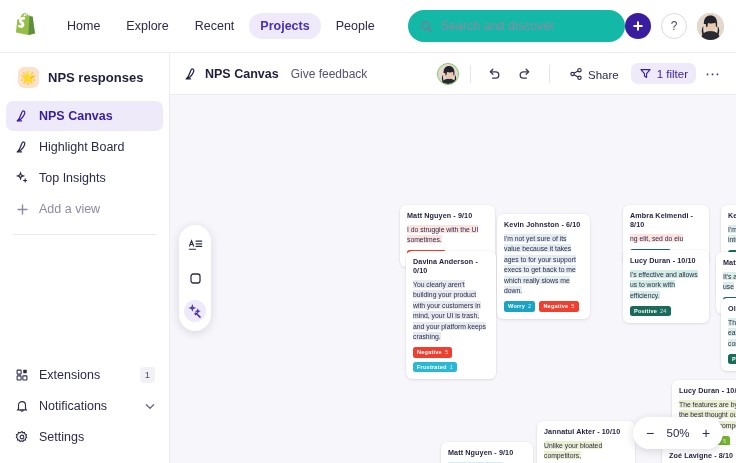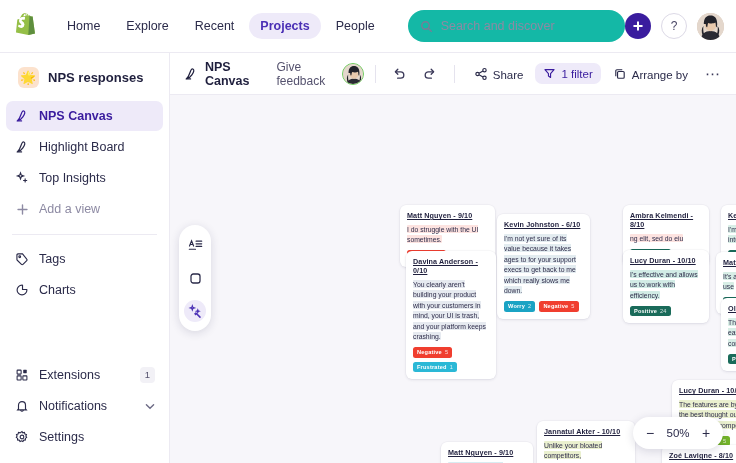--- a/index.html
+++ b/index.html
@@ -118,21 +118,21 @@
   }
 
   
   .board { flex: 1; position: relative; background: #f7f6fa; overflow: hidden; }
 
   .note {
     position: absolute; background: #fff; border-radius: 6px;
     box-shadow: 0 1px 3px rgba(30,25,70,.10), 0 0 0 .5px rgba(30,25,70,.04);
     padding: 6px 7px 7px 7px;
   }
-  .note-name { font-size: 7.2px; font-weight: 600; color: #1f1f3d; margin-bottom: 4px; letter-spacing: .1px; text-decoration: underline; }
+  .note-name { font-size: 7.2px; font-weight: 600; color: #1f1f3d; margin-bottom: 4px; letter-spacing: .1px; }
   .note-text { font-size: 6.8px; line-height: 1.55; color: #2e2c4a; }
   .note-text span { padding: .5px 0; border-radius: 1px; }
   .tags { display: flex; gap: 4px; margin-top: 5px; flex-wrap: wrap; }
   .tag {
     display: inline-flex; align-items: center; gap: 3px;
     font-size: 5.6px; font-weight: 700; color: #fff;
     padding: 2.2px 4px; border-radius: 2.5px; letter-spacing: .2px;
     white-space: nowrap;
   }
   .tag .cnt { font-weight: 400; opacity: .82; }
@@ -263,40 +263,20 @@
             <svg width="13" height="13" viewBox="0 0 14 14" stroke="#8d8aa3" stroke-width="1.5" stroke-linecap="round">
               <path d="M7 2.2v9.6M2.2 7h9.6"></path>
             </svg>
           </span>
           <span>Add a view</span>
         </div>
       </div>
 
       <div class="side-divider"></div>
 
-      <div>
-        <div class="side-item">
-          <span class="si-icon">
-            <svg width="14" height="14" viewBox="0 0 16 16" fill="none" stroke="#2b2b4a" stroke-width="1.3">
-              <path d="M8.6 2.2H3.4c-.7 0-1.2.5-1.2 1.2v5.2c0 .3.1.6.4.8l4.8 4.8c.5.5 1.2.5 1.7 0l4.3-4.3c.5-.5.5-1.2 0-1.7L8.6 2.2z"></path>
-              <circle cx="5.4" cy="5.4" r="1"></circle>
-            </svg>
-          </span>
-          <span>Tags</span>
-        </div>
-        <div class="side-item">
-          <span class="si-icon">
-            <svg width="14" height="14" viewBox="0 0 16 16" fill="none" stroke="#2b2b4a" stroke-width="1.3">
-              <path d="M8 2.4a5.6 5.6 0 1 0 5.6 5.6"></path>
-                <path d="M8.6 2.4v5h5" stroke-linecap="round"></path>
-            </svg>
-          </span>
-          <span>Charts</span>
-        </div>
-      </div>
 
       <div class="sidebar-bottom">
         <div class="side-item">
           <span class="si-icon">
             <svg width="14" height="14" viewBox="0 0 16 16" fill="none" stroke="#2b2b4a" stroke-width="1.2">
               <rect x="2.4" y="2.4" width="4.6" height="4.6" rx=".6"></rect>
               <rect x="2.4" y="9" width="4.6" height="4.6" rx=".6"></rect>
               <rect x="9" y="9" width="4.6" height="4.6" rx=".6"></rect>
               <rect x="9.4" y="2" width="4" height="4" rx=".5" fill="#2b2b4a" stroke="none"></rect>
             </svg>
@@ -388,29 +368,20 @@
 
           <div class="ct-btn active">
             <span>
               <svg width="13" height="13" viewBox="0 0 16 16" fill="none" stroke="#3a1c9e" stroke-width="1.4" stroke-linejoin="round">
                 <path d="M2.4 3.2h11.2l-4.3 5v4.6l-2.6-1.6V8.2z"></path>
               </svg>
             </span>
             <span>1 filter</span>
           </div>
 
-          <div class="ct-btn">
-            <span>
-              <svg width="14" height="14" viewBox="0 0 16 16" fill="none" stroke="#2b2b4a" stroke-width="1.3">
-                <rect x="5.2" y="5.2" width="7.6" height="7.6" rx="1.2"></rect>
-                <path d="M3.2 10.6V4.4c0-.7.5-1.2 1.2-1.2h6.2"></path>
-              </svg>
-            </span>
-            <span>Arrange by</span>
-          </div>
 
           <div class="ct-icon-btn" style="font-size:15px;letter-spacing:1px;">⋯</div>
         </div>
       </div>
 
       <div class="board" id="board">
 
         <div class="palette">
           <div class="tool">
             <svg width="15" height="15" viewBox="0 0 16 16" fill="none" stroke="#2b2b4a" stroke-width="1.25" stroke-linecap="round">

